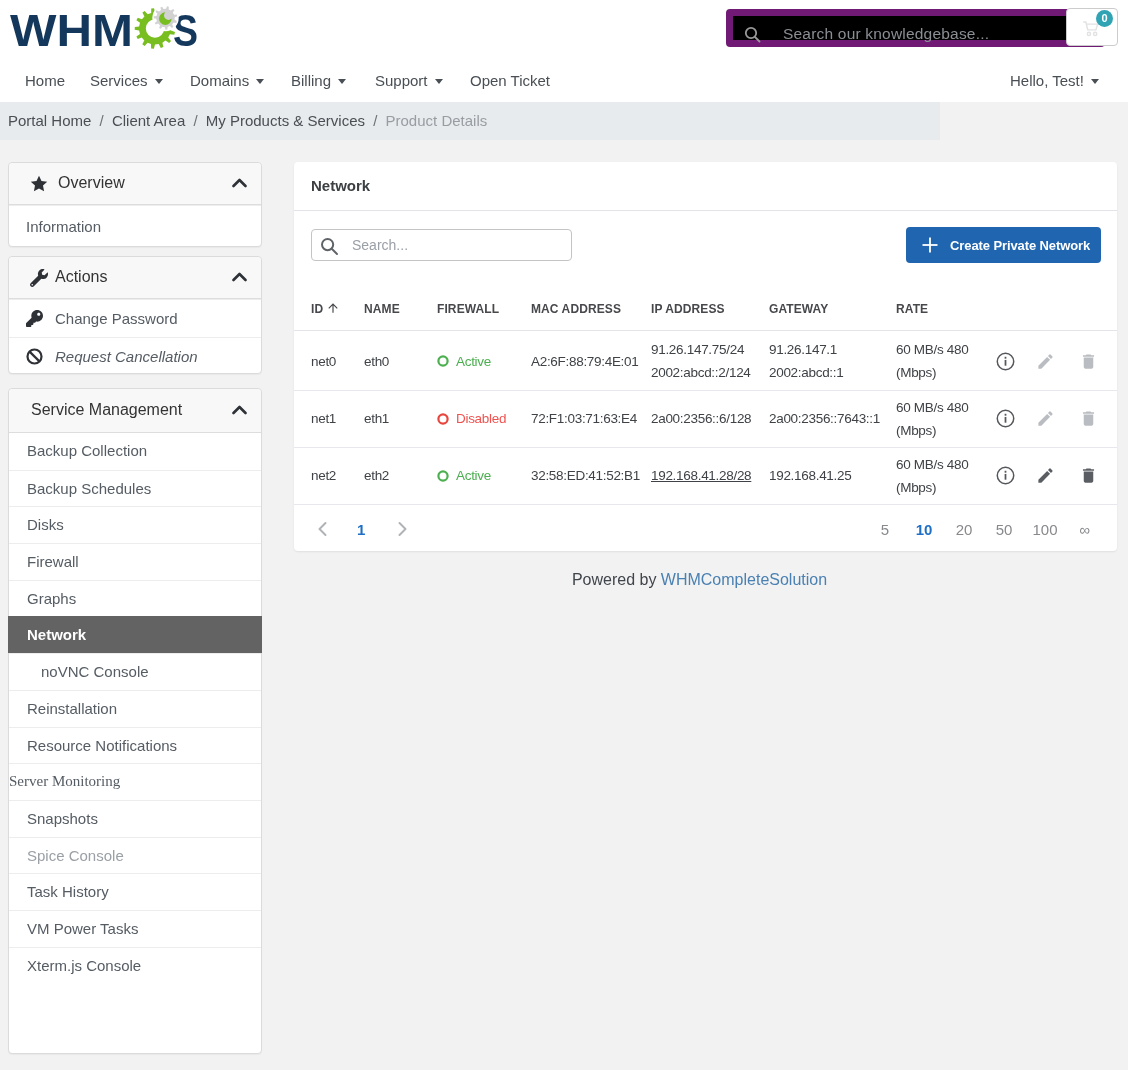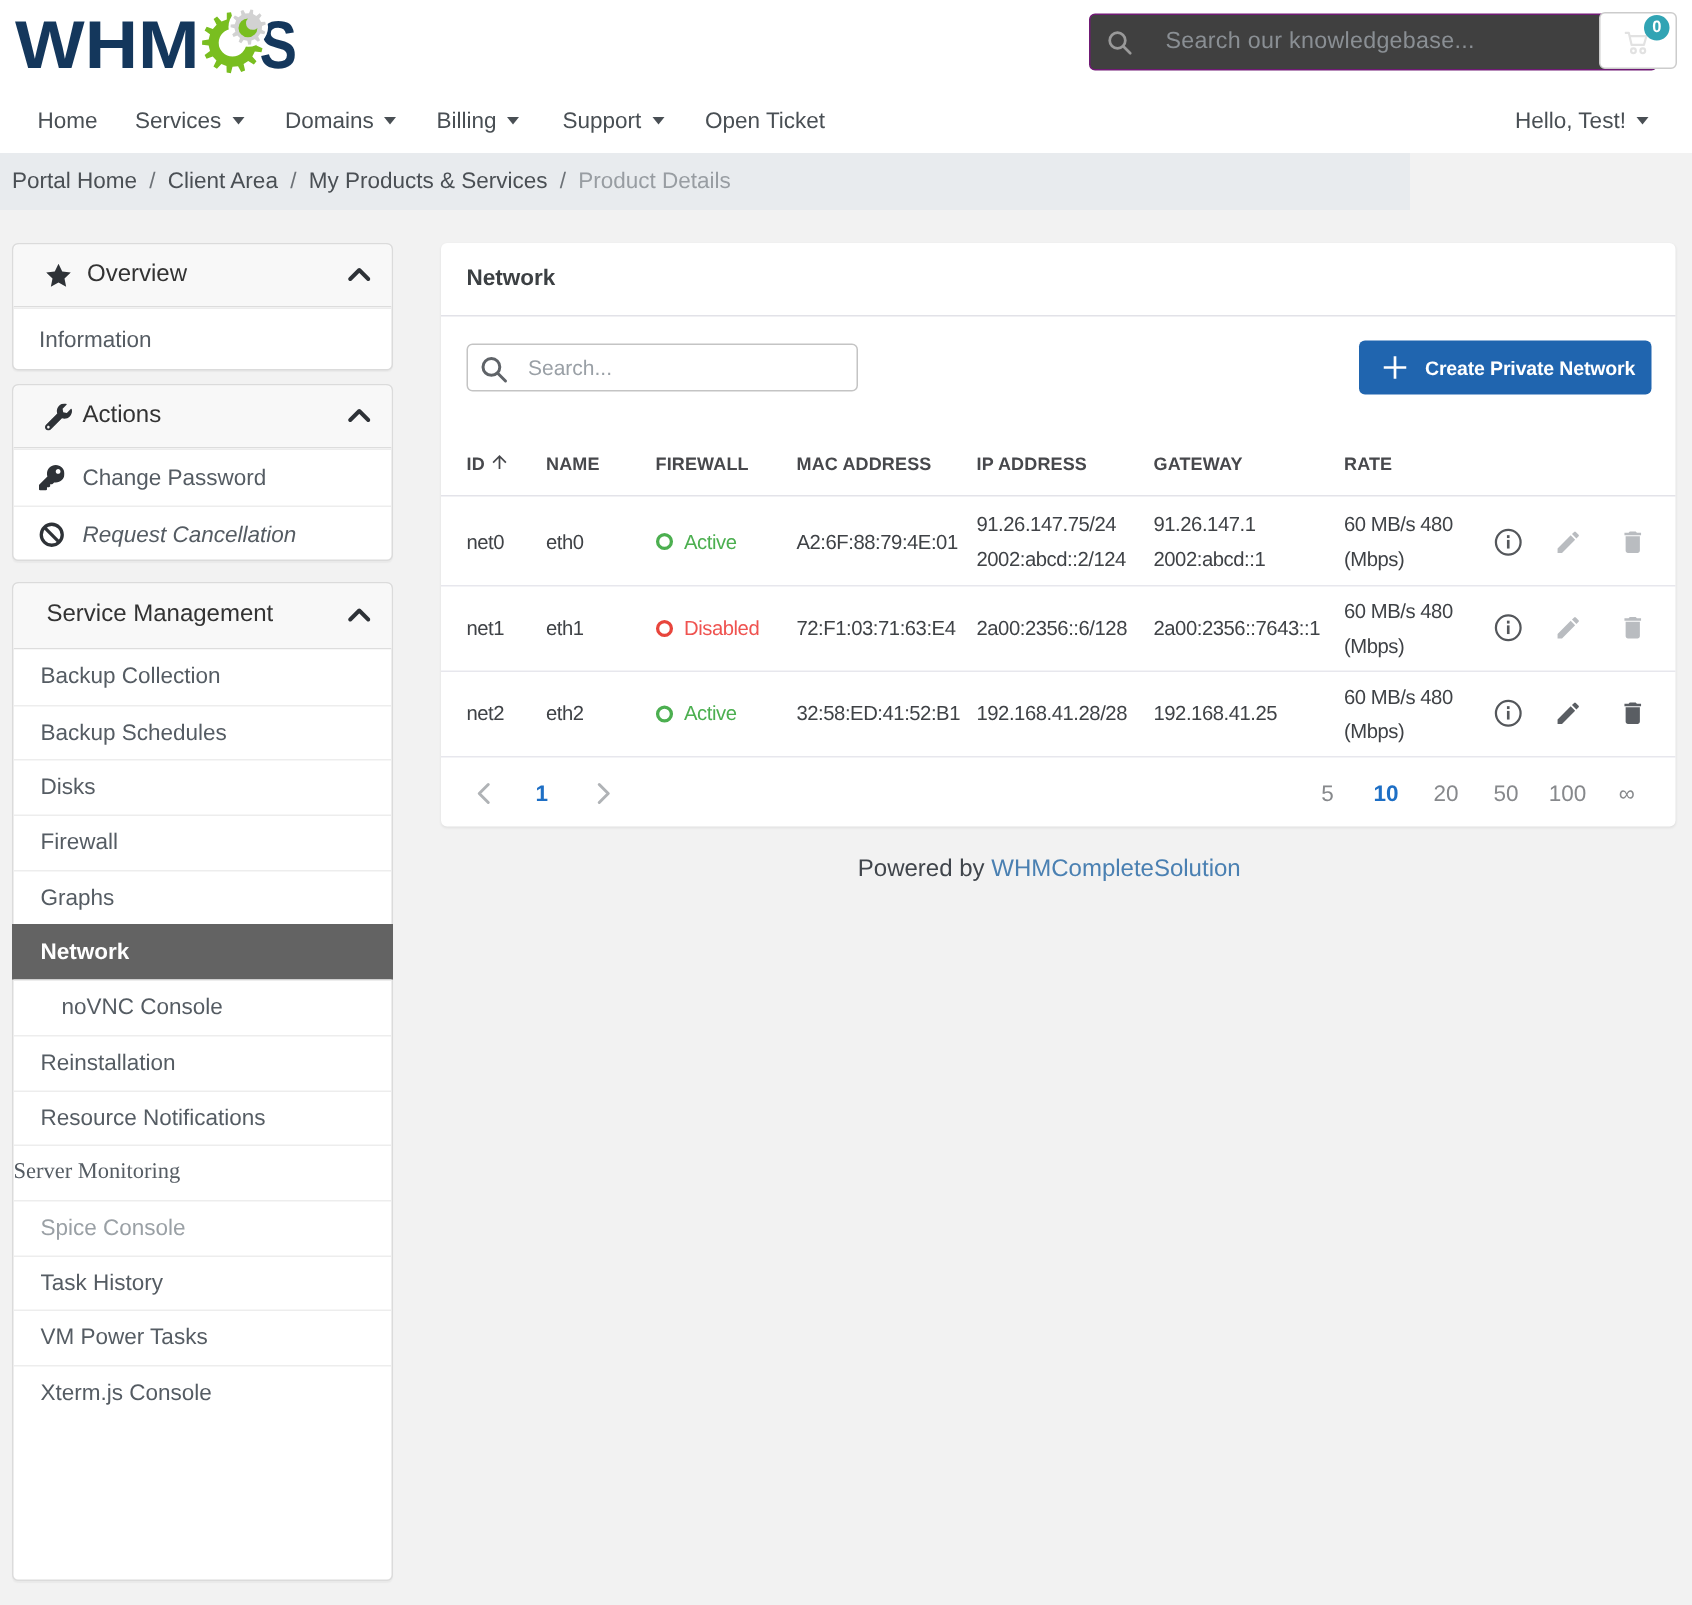--- a/index.html
+++ b/index.html
@@ -2,21 +2,21 @@
 <html><head>
 <meta charset="utf-8">
 <style>
 * { margin:0; padding:0; box-sizing:border-box; }
 html,body { width:1128px; height:1070px; background:#f2f2f2; font-family:"Liberation Sans", sans-serif; position:relative; overflow:hidden; }
 .abs { position:absolute; }
 
 
 #hdr { position:absolute; left:0; top:0; width:1128px; height:102px; background:#fff; }
 #logo { position:absolute; left:8px; top:6px; }
-#searchTop { position:absolute; left:726px; top:9px; width:379px; height:38px; border:1px solid #701a75; border-radius:4px; background:#404040; }
+#searchTop { position:absolute; left:726px; top:9px; width:379px; height:38px; border:7px solid #701a75; border-radius:4px; background:#000000; }
 #searchTop .mag { position:absolute; left:11px; top:10px; }
 #searchTop .ph { position:absolute; left:50px; top:9px; font-size:15.5px; color:#8a8f94; letter-spacing:0.2px; }
 #cartBtn { position:absolute; left:1066px; top:8px; width:52px; height:38px; border:1px solid #ccc; border-radius:4px; background:#fff; }
 #cartBadge { position:absolute; left:1096px; top:10px; width:17px; height:17px; border-radius:50%; background:#31a4b4; color:#fff; font-size:11px; font-weight:bold; text-align:center; line-height:17px; }
 .nav a { position:absolute; top:72px; font-size:15px; color:#494f54; text-decoration:none; white-space:nowrap; }
 .caret { display:inline-block; width:0; height:0; border-left:4.5px solid transparent; border-right:4.5px solid transparent; border-top:5px solid #494f54; margin-left:7px; vertical-align:2px; }
 
 
 #crumb { position:absolute; left:0; top:102px; width:940px; height:38px; background:#e8ebee; font-size:15px; color:#4a4f54; line-height:38px; }
 #crumb .in { padding-left:8px; }
@@ -147,20 +147,21 @@
 <div class="prow" style="height:36.7px; line-height:35.7px; padding-left:18px;">Backup Collection</div>
 <div class="prow" style="height:36.7px; line-height:35.7px; padding-left:18px;">Backup Schedules</div>
 <div class="prow" style="height:36.7px; line-height:35.7px; padding-left:18px;">Disks</div>
 <div class="prow" style="height:36.7px; line-height:35.7px; padding-left:18px;">Firewall</div>
 <div class="prow" style="height:36.7px; line-height:35.7px; padding-left:18px;">Graphs</div>
 <div class="prow" style="height:36.7px; line-height:35.7px; padding-left:18px;background:#636363; color:#fff; font-weight:bold; margin:0 -1px; padding-left:19px; border-top:1px solid #636363;">Network</div>
 <div class="prow" style="height:36.7px; line-height:35.7px; padding-left:32px;">noVNC Console</div>
 <div class="prow" style="height:36.7px; line-height:35.7px; padding-left:18px;">Reinstallation</div>
 <div class="prow" style="height:36.7px; line-height:35.7px; padding-left:18px;">Resource Notifications</div>
 <div class="prow" style="height:36.7px; line-height:35.7px; font-family:Liberation Serif, serif;">Server Monitoring</div>
+<div class="prow" style="height:36.7px; line-height:35.7px; padding-left:18px;">Snapshots</div>
 <div class="prow" style="height:36.7px; line-height:35.7px; padding-left:18px;color:#9aa0a5;">Spice Console</div>
 <div class="prow" style="height:36.7px; line-height:35.7px; padding-left:18px;">Task History</div>
 <div class="prow" style="height:36.7px; line-height:35.7px; padding-left:18px;">VM Power Tasks</div>
 <div class="prow" style="height:36.7px; line-height:35.7px; padding-left:18px;">Xterm.js Console</div>
 </div>
 </div>
 
 <div id="main">
   <div id="mtitle">Network</div>
   <div id="mhr"></div>
@@ -235,21 +236,21 @@
 <svg class="abs" style="left:784.5px;top:247.0px" width="19" height="19" viewBox="0 0 24 24">
         <path fill="#b9bcc0" d="M6 19c0 1.1.9 2 2 2h8c1.1 0 2-.9 2-2V7H6v12zM19 4h-3.5l-1-1h-5l-1 1H5v2h14V4z"></path>
       </svg>
 <div class="cell" style="left:17px; top:302.0px;">net2</div>
 <div class="cell" style="left:70px; top:302.0px;">eth2</div>
 <svg class="abs" style="left:143px;top:307.8px" width="12" height="12" viewBox="0 0 12 12">
         <circle cx="6" cy="6" r="4.6" fill="none" stroke="#4caf50" stroke-width="2.2"></circle>
       </svg>
 <div class="cell" style="left:162px; top:302.0px; color:#4caf50">Active</div>
 <div class="cell" style="left:237px; top:302.0px;">32:58:ED:41:52:B1</div>
-<div class="cell" style="left:357px; top:302.0px;">192.168.41.28/28</div>
+<div class="cell" style="left:357px; top:302.0px;text-decoration:underline;">192.168.41.28/28</div>
 <div class="cell" style="left:475px; top:302.0px;">192.168.41.25</div>
 <div class="cell" style="left:602px; top:290.5px;">60 MB/s 480<br>(Mbps)</div>
 <svg class="abs" style="left:700.5px;top:303.0px" width="21" height="21" viewBox="0 0 24 24">
         <circle cx="12" cy="12" r="9.4" fill="none" stroke="#54575b" stroke-width="1.7"></circle>
         <rect x="11" y="10.2" width="2" height="6.6" fill="#54575b"></rect>
         <rect x="11" y="6.6" width="2" height="2.2" fill="#54575b"></rect>
       </svg>
 <svg class="abs" style="left:741.5px;top:304.0px" width="19" height="19" viewBox="0 0 24 24">
         <path fill="#5a5e63" d="M3 17.25V21h3.75L17.81 9.94l-3.75-3.75L3 17.25zM20.71 7.04c.39-.39.39-1.02 0-1.41l-2.34-2.34a.9959.9959 0 0 0-1.41 0l-1.83 1.83 3.75 3.75 1.83-1.83z"></path>
       </svg>

